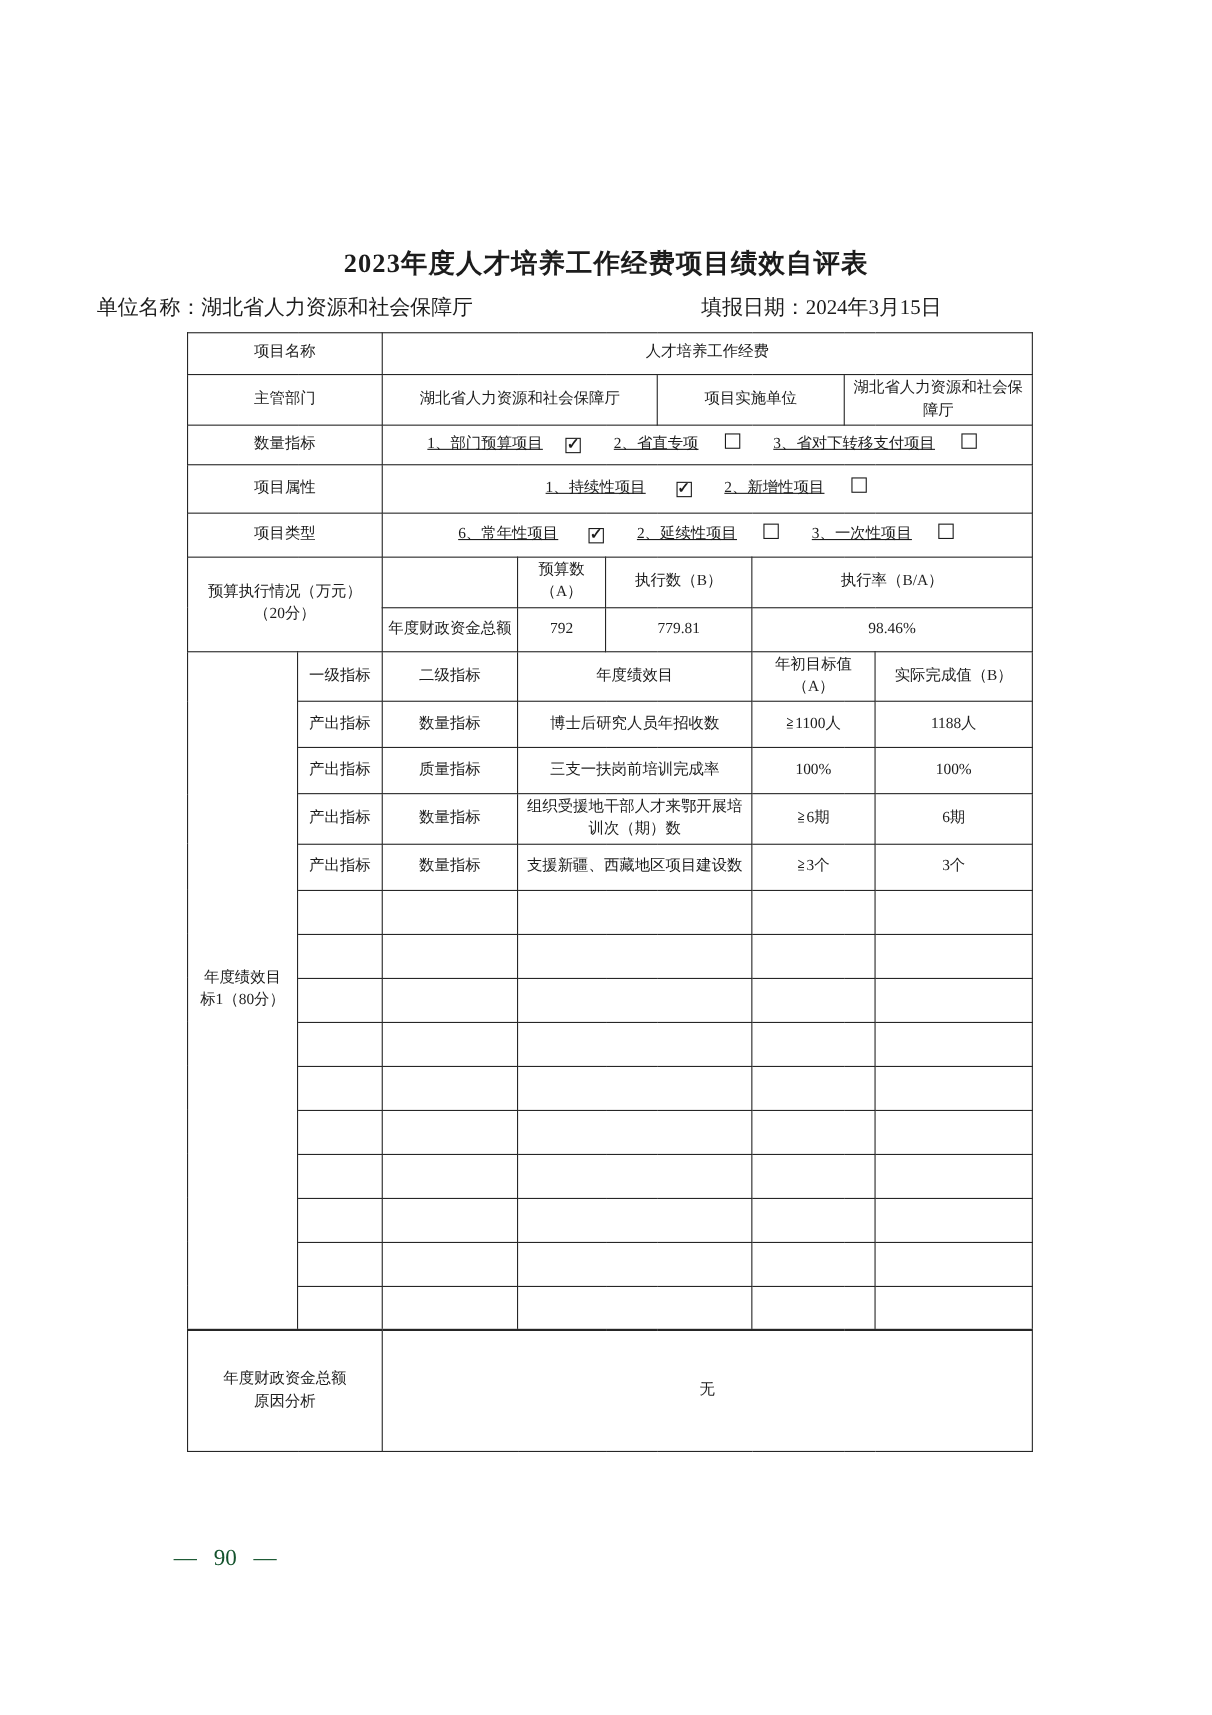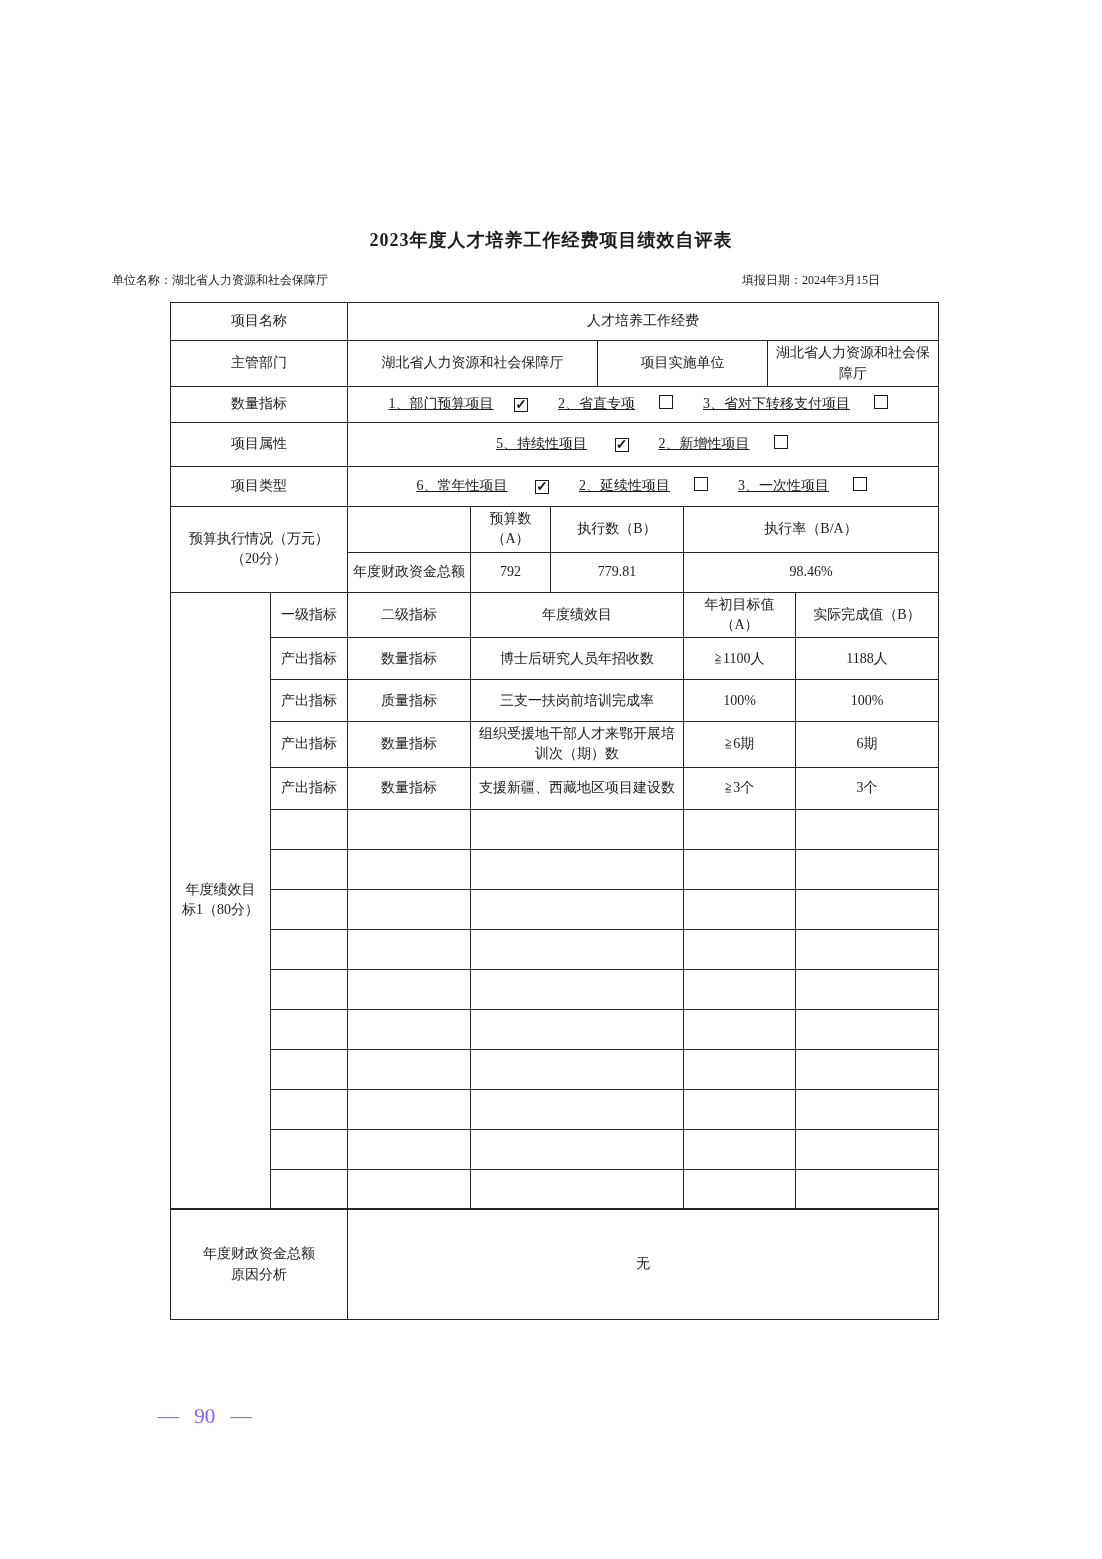--- a/index.html
+++ b/index.html
@@ -1,38 +1,38 @@
 <!DOCTYPE html>
 <html><head>
 <meta charset="utf-8">
 <style>
   html,body{margin:0;padding:0;background:#ffffff;}
   .page{position:relative;width:1102px;height:1559px;background:#ffffff;box-sizing:border-box;
         padding-top:224px;font-family:"Liberation Serif","DejaVu Serif",serif;color:#1c1c1c;overflow:hidden;}
-  .title{margin:0;text-align:center;font-size:18px;font-weight:bold;letter-spacing:1px;line-height:32px;}
-  .meta{width:768px;margin:12px 0 0 112px;display:flex;justify-content:space-between;
-        font-size:12px;line-height:24px;}
+  .title{margin:0;text-align:center;font-size:24px;font-weight:bold;letter-spacing:1px;line-height:32px;}
+  .meta{width:768px;margin:12px 0 0 88px;display:flex;justify-content:space-between;
+        font-size:19px;line-height:24px;}
   table.form{border-collapse:collapse;table-layout:fixed;width:768px;margin:10px 14px 0 170px;}
   table.form td{border:1.5px solid #262626;font-size:14px;line-height:1.45;text-align:center;
         vertical-align:middle;padding:2px 4px;box-sizing:border-box;overflow:hidden;}
   .pre{white-space:pre-line;}
   td.opts{text-align:left;padding-left:12px;}
   .opt-label{display:inline-block;text-decoration:underline;}
   .opt-first .opt-label{width:146px;}
   .opt-rest .opt-label{margin-right:24px;}
   .cbx{display:inline-block;width:12px;height:12px;border:1.5px solid #1b1b1b;
        font-size:14px;line-height:11px;text-align:center;font-weight:bold;vertical-align:-1px;
        margin-right:30px;overflow:visible;}
   tr.h38 td{height:38px;} tr.h46 td{height:46px;} tr.h36 td{height:36px;}
   tr.h44 td{height:44px;} tr.h40 td{height:40px;} tr.h43 td{height:43px;}
   tr.h42 td{height:42px;} tr.h41 td{height:41px;} tr.h110 td{height:110px;}
   tr.dev-top td{border-top-width:2px;}
   td.dev-value{text-align:left;padding-left:14px;}
   td.section-label{padding:2px 3px;}
-  .page-number{position:absolute;left:158px;top:1404px;font-size:21px;word-spacing:10px;color:#8b5cf6;}
+  .page-number{position:absolute;left:158px;top:1404px;font-size:21px;word-spacing:10px;color:#14532d;}
 </style>
 </head>
 <body>
 
 <div class="page">
 
   <h1 class="title">2023年度人才培养工作经费项目绩效自评表</h1>
 
   <div class="meta">
     <div>
@@ -72,21 +72,21 @@
     <tr class="h36">
       <td colspan="2">数量指标</td>
       <td colspan="7" class="opts">
         <span class="opt-first"><span class="opt-label">1、部门预算项目</span><span class="cbx">✓</span></span><span class="opt-rest"><span class="opt-label">2、省直专项</span><span class="cbx"></span></span><span class="opt-rest"><span class="opt-label">3、省对下转移支付项目</span><span class="cbx"></span></span>
       </td>
     </tr>
 
     <tr class="h44">
       <td colspan="2">项目属性</td>
       <td colspan="7" class="opts">
-        <span class="opt-first"><span class="opt-label">5、持续性项目</span><span class="cbx">✓</span></span><span class="opt-rest"><span class="opt-label">2、新增性项目</span><span class="cbx"></span></span>
+        <span class="opt-first"><span class="opt-label">1、持续性项目</span><span class="cbx">✓</span></span><span class="opt-rest"><span class="opt-label">2、新增性项目</span><span class="cbx"></span></span>
       </td>
     </tr>
 
     <tr class="h40">
       <td colspan="2">项目类型</td>
       <td colspan="7" class="opts">
         <span class="opt-first"><span class="opt-label">6、常年性项目</span><span class="cbx">✓</span></span><span class="opt-rest"><span class="opt-label">2、延续性项目</span><span class="cbx"></span></span><span class="opt-rest"><span class="opt-label">3、一次性项目</span><span class="cbx"></span></span>
       </td>
     </tr>
 

